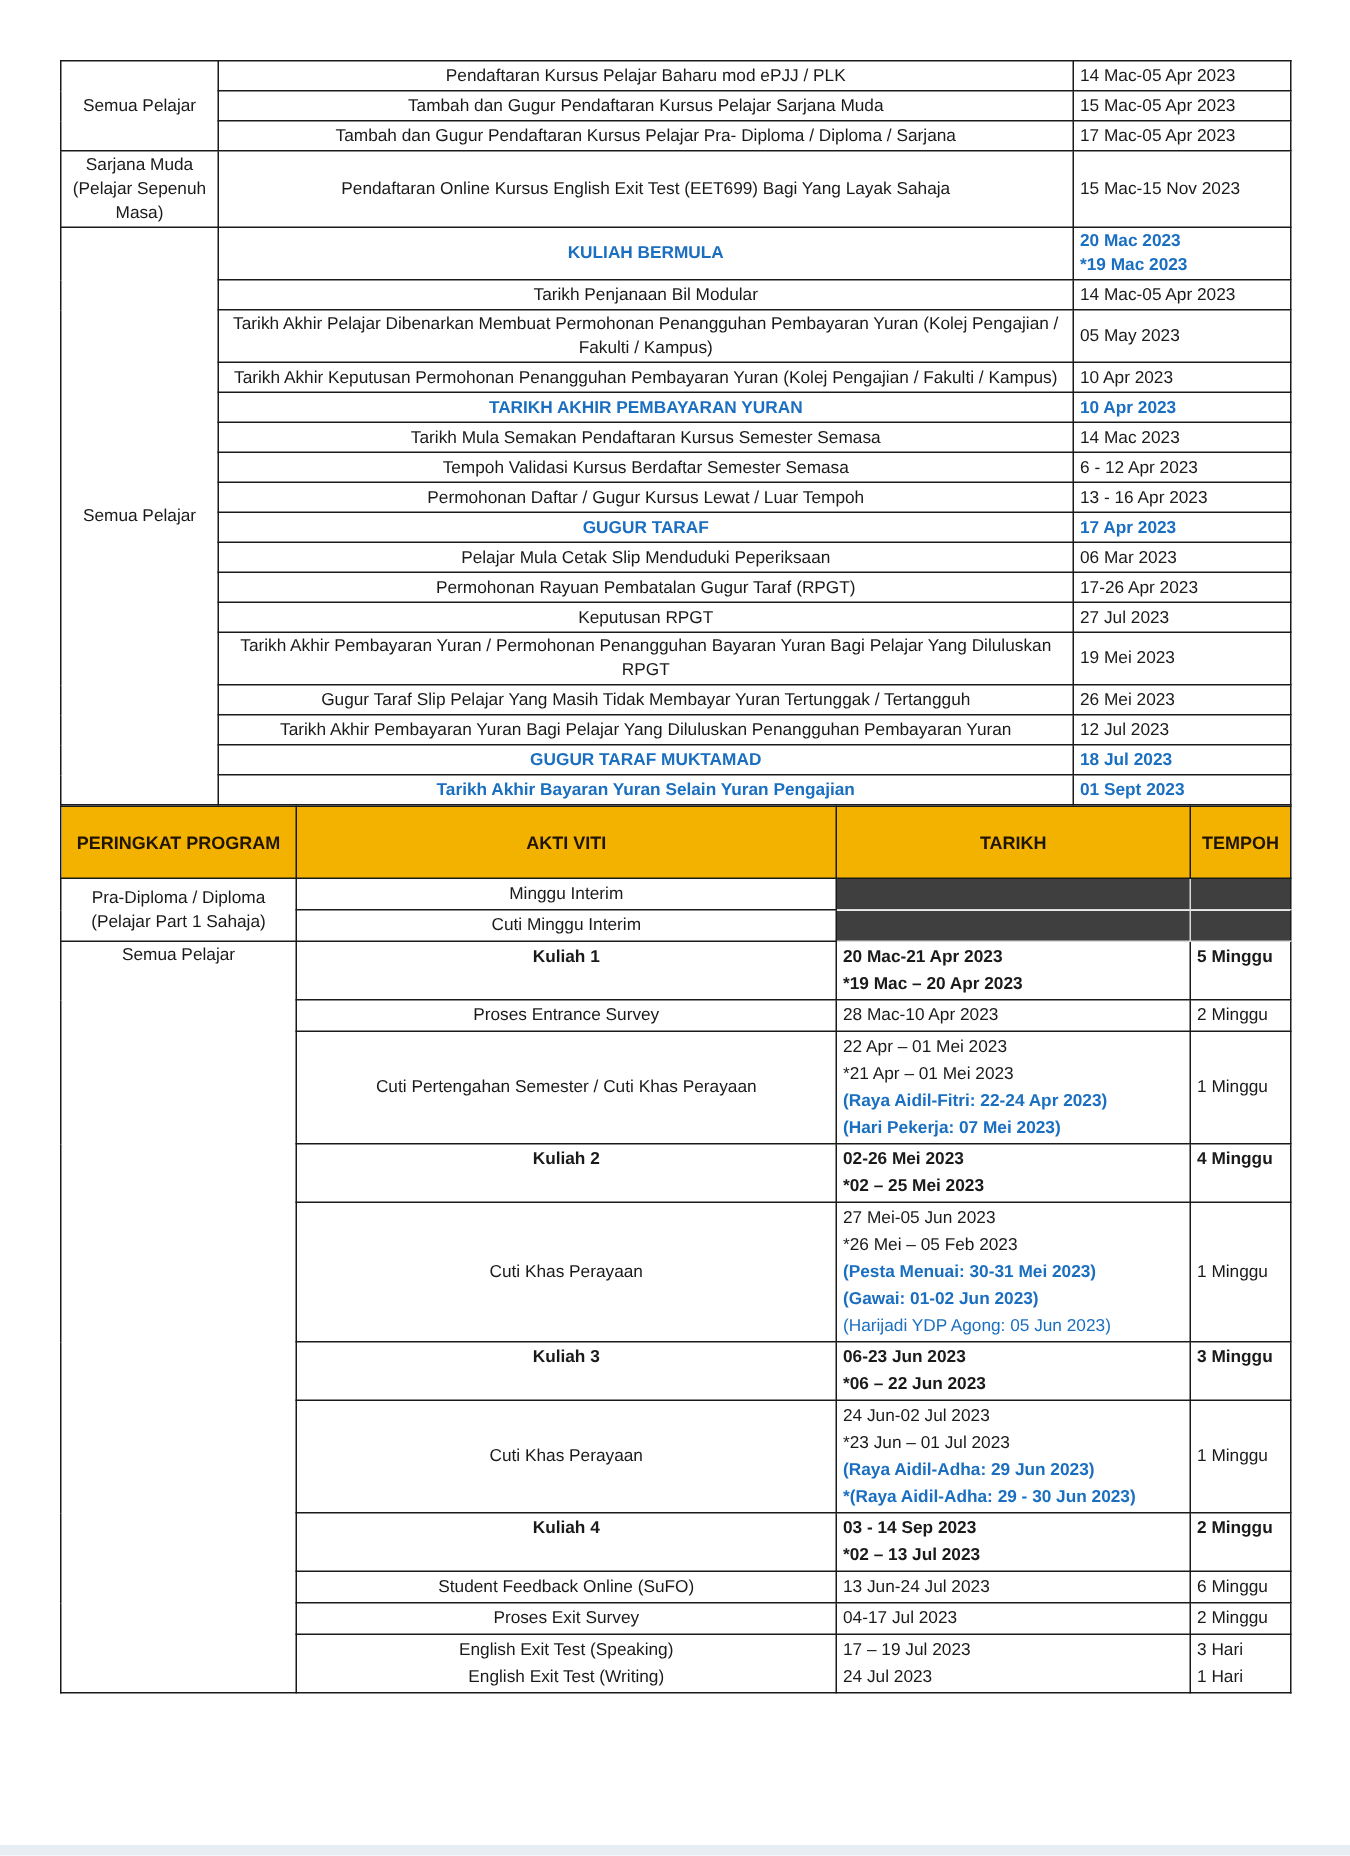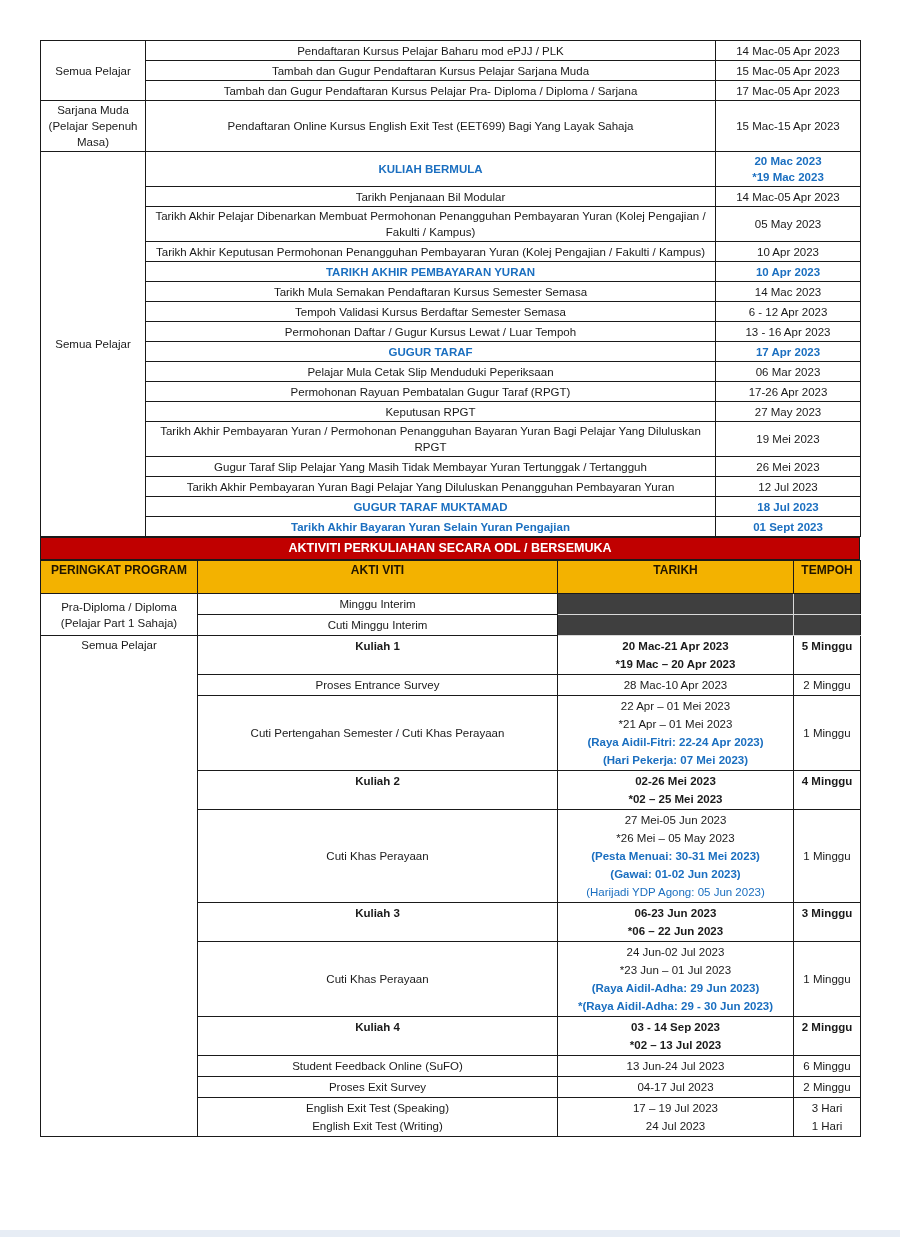--- a/index.html
+++ b/index.html
@@ -13,31 +13,31 @@
   .cal td,.cal th{
     border:1px solid #1a1a1a;
     padding:1px 4px;
     font-size:11.5px;line-height:16px;
     vertical-align:middle;
     overflow:hidden;
   }
   .cal tr{height:20px;}
   .grp{text-align:center;margin-top:40px;}
   .act{text-align:center;}
-  .date,.tempoh{text-align:center;}
+  .date,.tempoh{}
   .blue{color:#1B6FC0;}
   .b{font-weight:bold;}
   .banner{
     background:#C00000;color:#ffffff;font-weight:bold;font-size:12.5px;
     text-align:center;padding:3px 0 4px 0;border:1px solid #1a1a1a;
   }
   
   .odl thead th{
     background:#F3B200;color:#201500;font-weight:bold;font-size:12px;
-    vertical-align:top;padding-top:1px;height:30px;text-align:center;
+    vertical-align:top;padding-top:16px;height:30px;text-align:center;
   }
   .odl td{vertical-align:middle;}
   .odl tr.krow td{vertical-align:top;}
   .odl .date div,.odl .tempoh div,.odl .act div{line-height:18px;}
   .odl td.dark{background:#3F3F3F;border-color:#d9d9d9;}
   .odl td.dark.first{border-left-color:#1a1a1a;}
   .odl td.dark.last{border-right-color:#1a1a1a;}
   .bottom-strip{
     position:absolute;left:0;bottom:0;width:900px;height:7px;background:#E7EDF5;
   }
@@ -85,21 +85,21 @@
           </td>
         </tr>
         <tr>
           <td class="grp" rowspan="1">
             <div>Sarjana Muda (Pelajar Sepenuh Masa)</div>
           </td>
           <td class="act">
             <div>Pendaftaran Online Kursus English Exit Test (EET699) Bagi Yang Layak Sahaja</div>
           </td>
           <td class="date">
-            <div>15 Mac-15 Apr 2023</div>
+            <div>15 Mac-15 Nov 2023</div>
           </td>
         </tr>
         <tr class="krow">
           <td class="grp" rowspan="17">
             <div>Semua Pelajar</div>
           </td>
           <td class="act">
             <div class="blue b">KULIAH BERMULA</div>
           </td>
           <td class="date">
@@ -185,21 +185,21 @@
           </td>
           <td class="date">
             <div>17-26 Apr 2023</div>
           </td>
         </tr>
         <tr>
           <td class="act">
             <div>Keputusan RPGT</div>
           </td>
           <td class="date">
-            <div>27 May 2023</div>
+            <div>27 Jul 2023</div>
           </td>
         </tr>
         <tr>
           <td class="act">
             <div>Tarikh Akhir Pembayaran Yuran / Permohonan Penangguhan Bayaran Yuran Bagi Pelajar Yang Diluluskan RPGT</div>
           </td>
           <td class="date">
             <div>19 Mei 2023</div>
           </td>
         </tr>
@@ -231,21 +231,20 @@
           <td class="act">
             <div class="blue b">Tarikh Akhir Bayaran Yuran Selain Yuran Pengajian</div>
           </td>
           <td class="date">
             <div class="blue b">01 Sept 2023</div>
           </td>
         </tr>
       </tbody>
   </table>
 
-  <div class="banner">AKTIVITI PERKULIAHAN SECARA ODL / BERSEMUKA</div>
 
   <table class="cal odl">
     <colgroup>
         <col class="c-odl-grp">
         <col class="c-odl-act">
         <col class="c-odl-date">
         <col class="c-odl-tmp">
       </colgroup>
     <thead>
       <tr>
@@ -324,21 +323,21 @@
           <td class="tempoh">
             <div class="b">4 Minggu</div>
           </td>
         </tr>
         <tr>
           <td class="act">
             <div>Cuti Khas Perayaan</div>
           </td>
           <td class="date">
             <div>27 Mei-05 Jun 2023</div>
-            <div>*26 Mei – 05 May 2023</div>
+            <div>*26 Mei – 05 Feb 2023</div>
             <div class="blue b">(Pesta Menuai: 30-31 Mei 2023)</div>
             <div class="blue b">(Gawai: 01-02 Jun 2023)</div>
             <div class="blue">(Harijadi YDP Agong: 05 Jun 2023)</div>
           </td>
           <td class="tempoh">
             <div>1 Minggu</div>
           </td>
         </tr>
         <tr class="krow">
           <td class="act">

